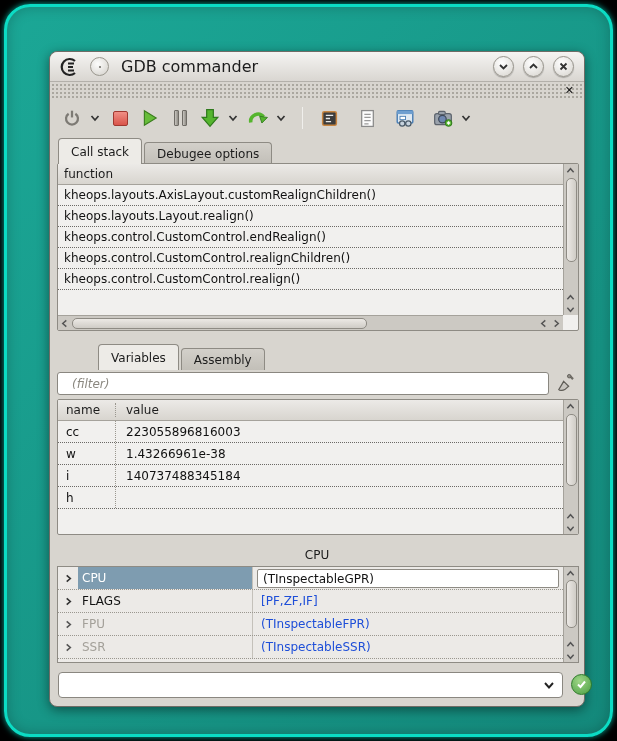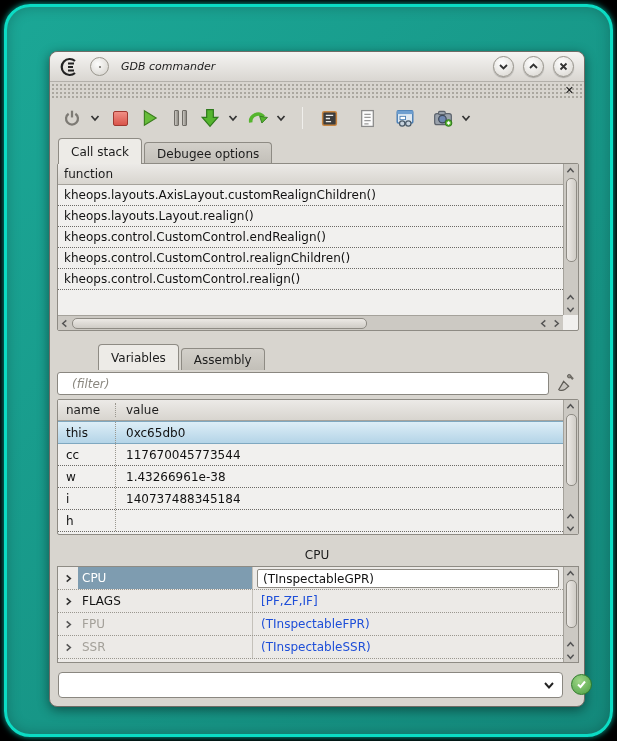--- a/index.html
+++ b/index.html
@@ -12,21 +12,21 @@
             border:1px solid #6f6c66; border-radius:8px; box-shadow:0 3px 12px rgba(0,0,0,.45); }
 
   
   .titlebar { position:absolute; left:0; top:0; right:0; height:30px; border-radius:8px 8px 0 0;
               background:linear-gradient(#f5f4f2,#d9d6d1); border-bottom:1px solid #b3b0aa;
               display:flex; align-items:center; padding:0 10px; }
   .app-icon { width:20px; height:20px; margin-right:10px; }
   .menu-btn { width:19px; height:19px; border-radius:50%; background:radial-gradient(circle at 40% 35%,#fdfdfc,#d2cfc9);
               border:1px solid #9b988f; margin-right:12px; position:relative; }
   .menu-btn::after { content:""; position:absolute; left:8px; top:8px; width:2px; height:2px; border-radius:50%; background:#6b6862; }
-  .title-text { font-size:11px; color:#1c1c1c;font-style:italic; }
+  .title-text { font-size:16px; color:#1c1c1c; }
   .tb-btns { margin-left:auto; display:flex; gap:9px; }
   .tb-btn { width:21px; height:21px; border-radius:50%; border:1px solid #97948c;
             background:radial-gradient(circle at 40% 32%,#ffffff,#d6d3cd);
             display:flex; align-items:center; justify-content:center;
             box-shadow:0 1px 1px rgba(0,0,0,.25); }
 
   
   .dock-header { position:absolute; left:1px; top:31px; right:1px; height:15px; background:#d8d5cf;
                  background-image:radial-gradient(circle,#aaa79f .8px, transparent 1px); background-size:4px 4px; }
   .dock-close { position:absolute; right:9px; top:0px; font-size:11px; font-weight:bold; color:#111; line-height:15px; }
@@ -288,27 +288,23 @@
       </svg>
     </span>
     <div class="grip-dots" style="left:534px; top:324px; transform:none;"><span class="dot"></span><span class="dot"></span><span class="dot"></span></div>
 
     <div class="frame" style="left:7px; top:347px; width:522px; height:136px; overflow:hidden;">
       <div style="margin-right:15px;">
         <div class="list-header">
           <span style="width:58px; padding-left:8px; border-right:1px dotted #9a978f;">name</span>
           <span style="padding-left:10px">value</span>
         </div>
-        <div class="var-row selected">
-          <span class="var-name">this</span>
-          <span class="var-val">0xc65db0</span>
-        </div>
         <div class="var-row">
           <span class="var-name">cc</span>
-          <span class="var-val">117670045773544</span>
+          <span class="var-val">223055896816003</span>
         </div>
         <div class="var-row">
           <span class="var-name">w</span>
           <span class="var-val">1.43266961e-38</span>
         </div>
         <div class="var-row">
           <span class="var-name">i</span>
           <span class="var-val">140737488345184</span>
         </div>
         <div class="var-row">

